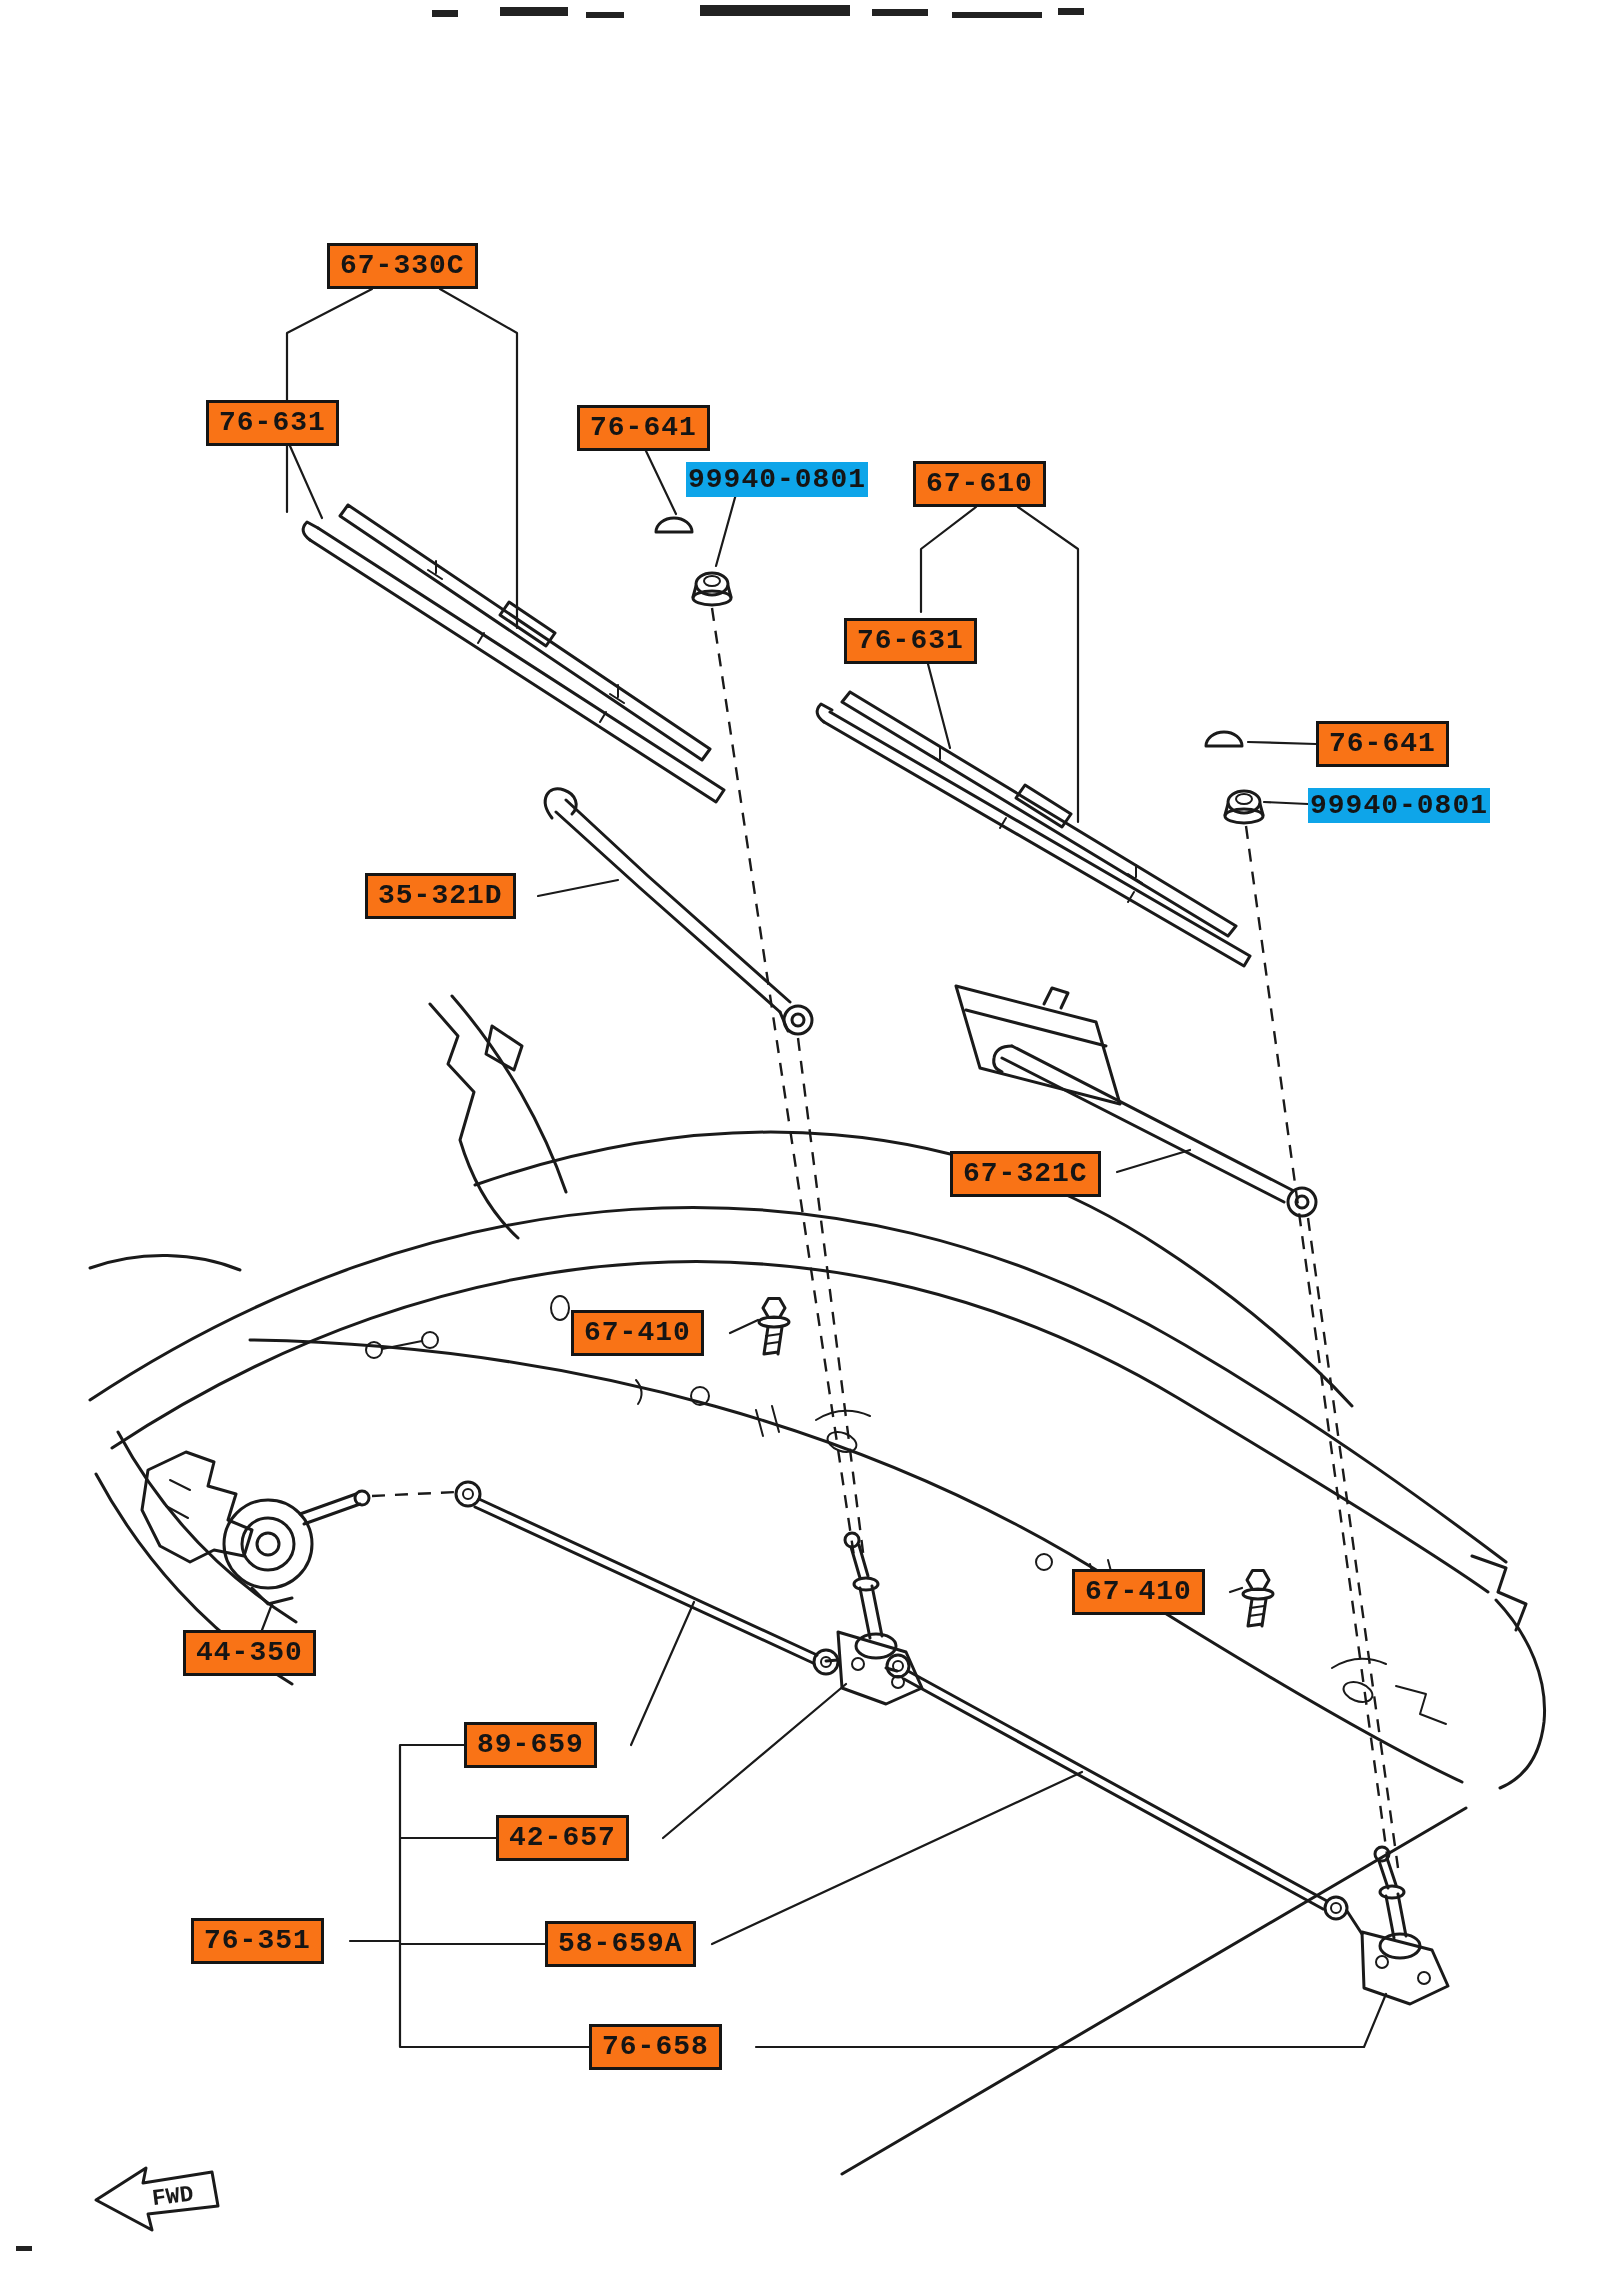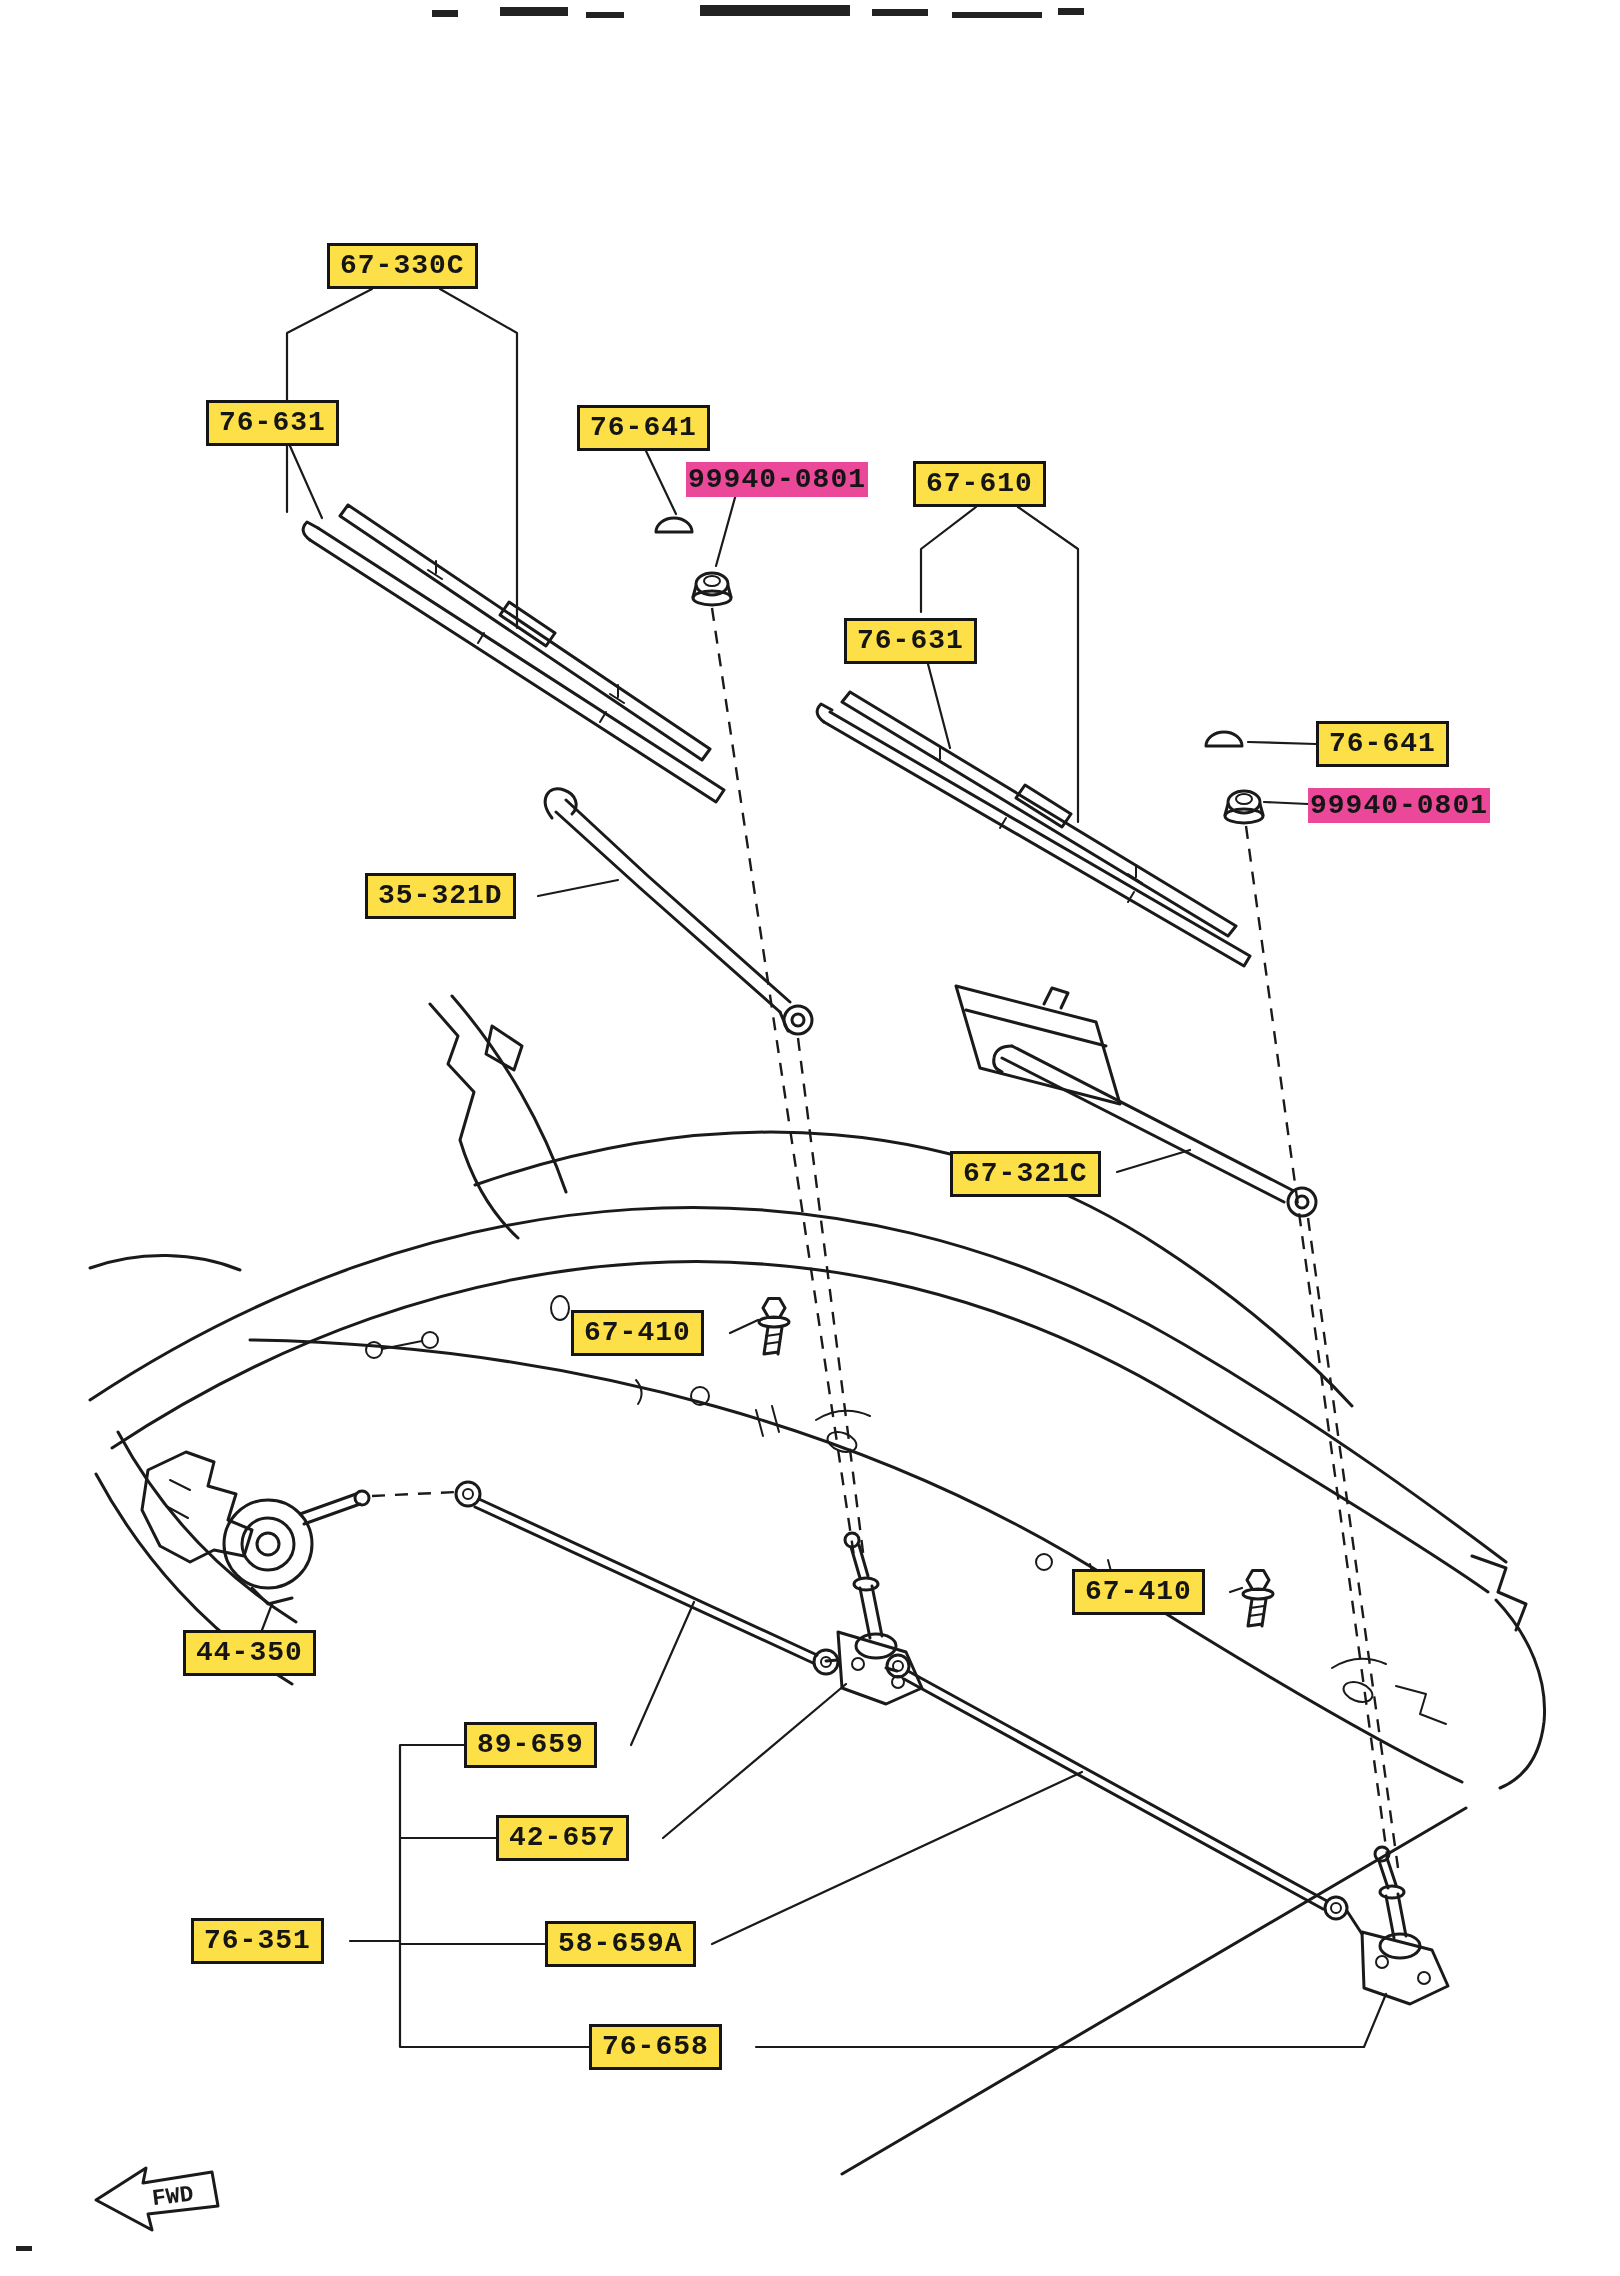--- a/index.html
+++ b/index.html
@@ -16,22 +16,22 @@
   .dash { fill:none; stroke:#1a1a1a; stroke-width:2.4; stroke-dasharray:13 10; stroke-linecap:butt; }
   .ld   { fill:none; stroke:#1a1a1a; stroke-width:2.2; stroke-linecap:round; stroke-linejoin:round; }
   .noise rect { fill:#222; stroke:none; }
   .fwdtext { font-family:"Liberation Mono","DejaVu Sans Mono",monospace; font-size:23px; font-weight:700; fill:#1a1a1a; }
   .callout {
     position:absolute;
     font-size:28px; font-weight:700; color:#151515;
     letter-spacing:1px; white-space:nowrap; line-height:1.25;
     z-index:5;
   }
-  .callout.boxed { border:3px solid #151515; background:#fde047; padding:2px 10px 3px; }
-  .callout.plain { background:#ec4899; padding:0 2px; }
+  .callout.boxed { border:3px solid #151515; background:#f97316; padding:2px 10px 3px; }
+  .callout.plain { background:#0ea5e9; padding:0 2px; }
 </style>
 </head>
 <body>
 
 <div class="page">
 
   <svg width="1620" height="2276" viewBox="0 0 1620 2276">
 
     <g class="noise">
       <rect x="432" y="10" width="26" height="7"></rect>

